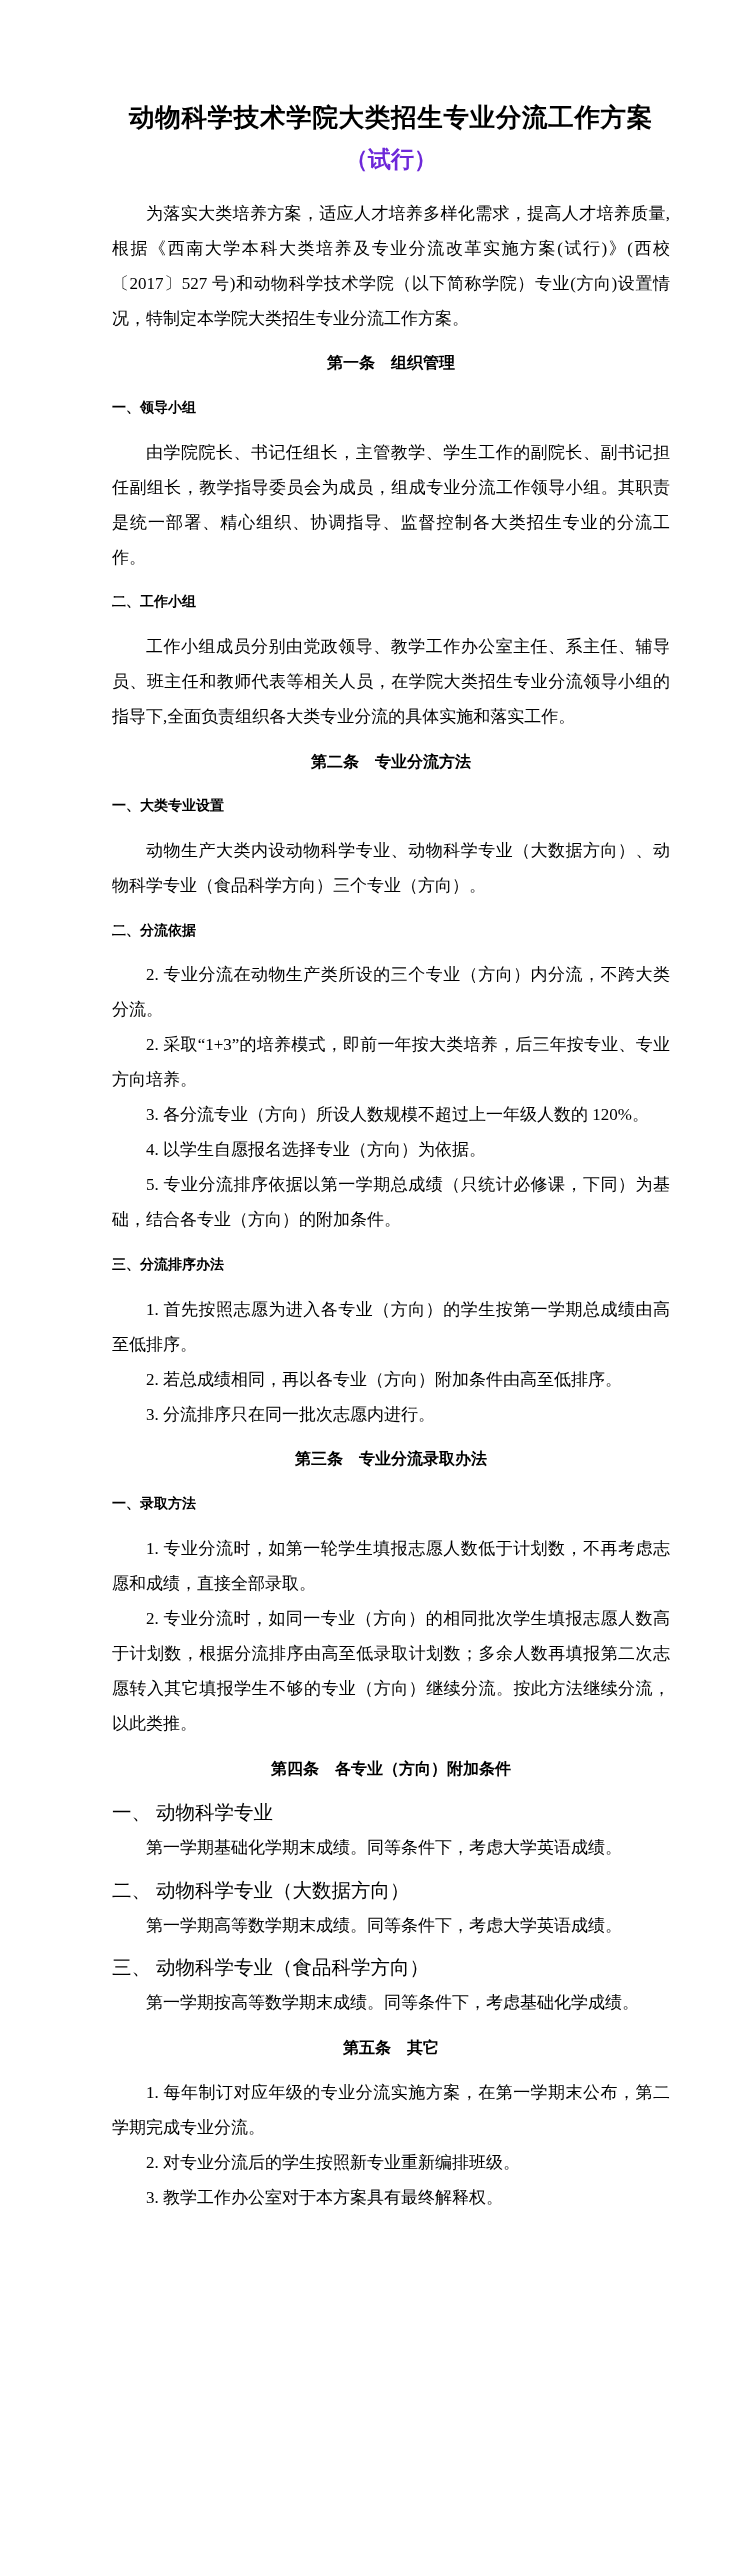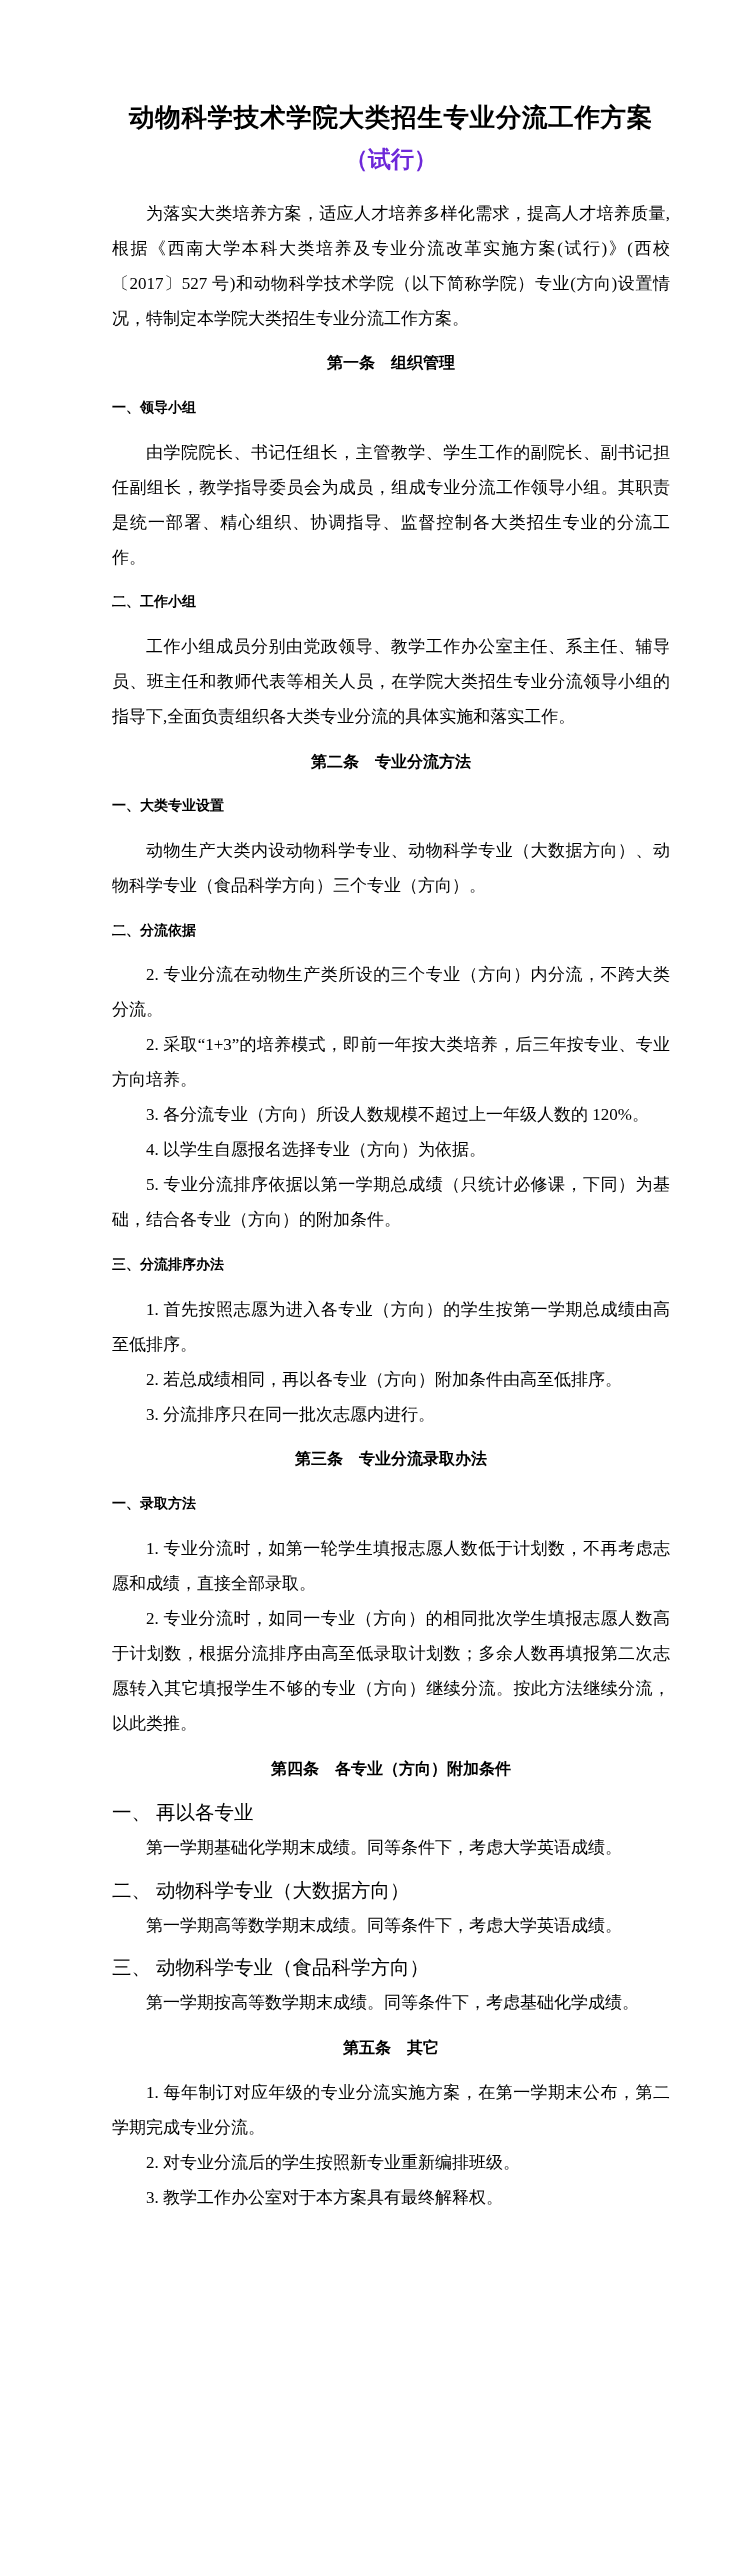--- a/index.html
+++ b/index.html
@@ -94,21 +94,21 @@
   <div class="para">1. 首先按照志愿为进入各专业（方向）的学生按第一学期总成绩由高至低排序。</div>
   <div class="para">2. 若总成绩相同，再以各专业（方向）附加条件由高至低排序。</div>
   <div class="para">3. 分流排序只在同一批次志愿内进行。</div>
 
   <div class="article">第三条　专业分流录取办法</div>
   <div class="section">一、录取方法</div>
   <div class="para">1. 专业分流时，如第一轮学生填报志愿人数低于计划数，不再考虑志愿和成绩，直接全部录取。</div>
   <div class="para">2. 专业分流时，如同一专业（方向）的相同批次学生填报志愿人数高于计划数，根据分流排序由高至低录取计划数；多余人数再填报第二次志愿转入其它填报学生不够的专业（方向）继续分流。按此方法继续分流，以此类推。</div>
 
   <div class="article">第四条　各专业（方向）附加条件</div>
-  <div class="item">一、 再以各专业</div>
+  <div class="item">一、 动物科学专业</div>
   <div class="para">第一学期基础化学期末成绩。同等条件下，考虑大学英语成绩。</div>
   <div class="item">二、 动物科学专业（大数据方向）</div>
   <div class="para">第一学期高等数学期末成绩。同等条件下，考虑大学英语成绩。</div>
   <div class="item">三、 动物科学专业（食品科学方向）</div>
   <div class="para">第一学期按高等数学期末成绩。同等条件下，考虑基础化学成绩。</div>
 
   <div class="article">第五条　其它</div>
   <div class="para">1. 每年制订对应年级的专业分流实施方案，在第一学期末公布，第二学期完成专业分流。</div>
   <div class="para">2. 对专业分流后的学生按照新专业重新编排班级。</div>
   <div class="para">3. 教学工作办公室对于本方案具有最终解释权。</div>

